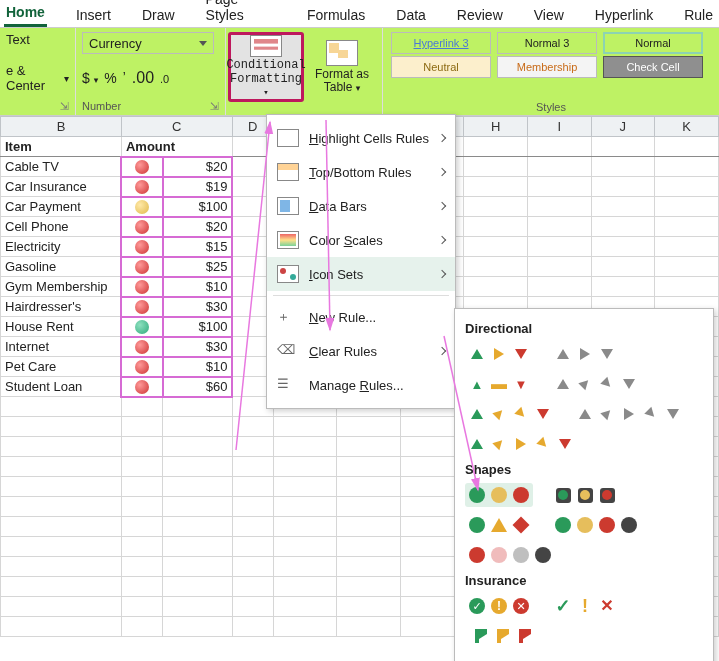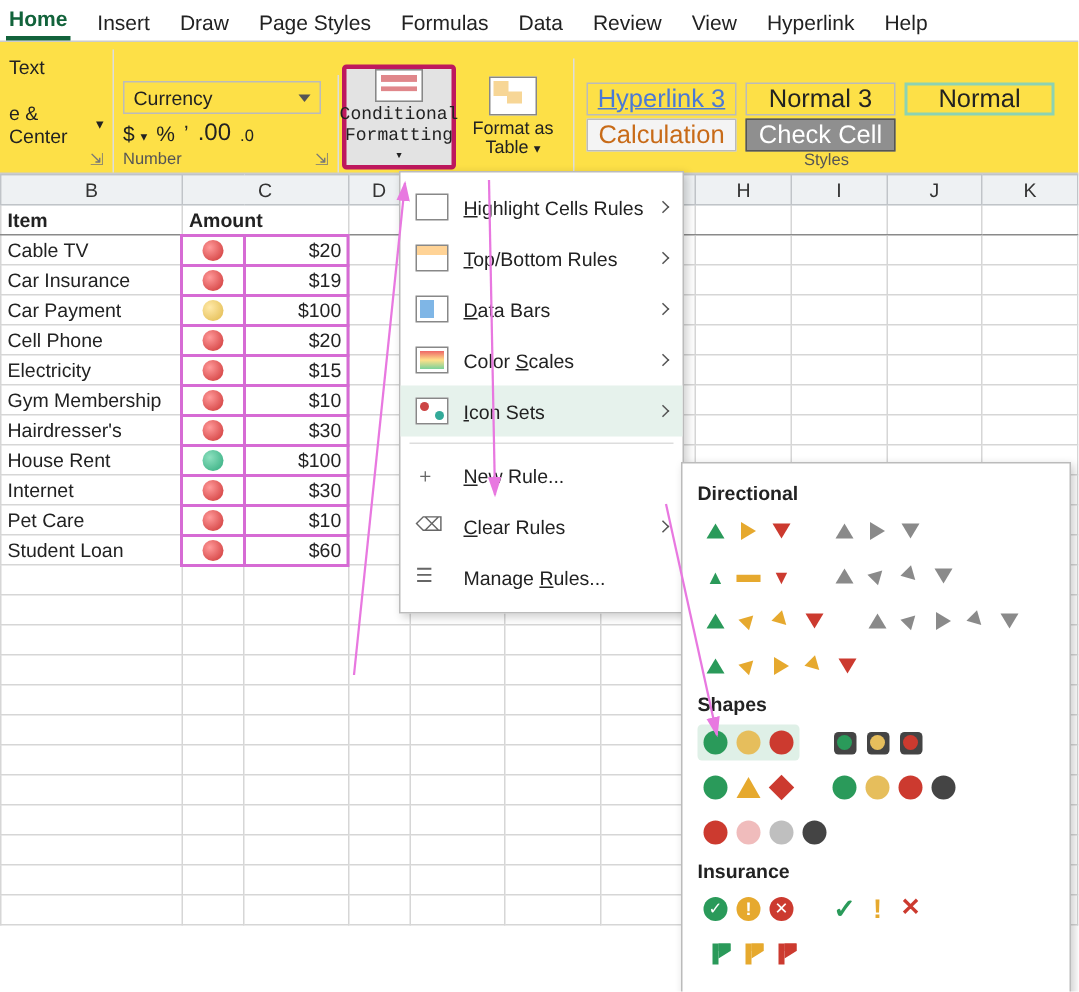--- a/index.html
+++ b/index.html
@@ -10,36 +10,35 @@
     background: #fff;
     color: #222;
     width: 719px;
     height: 661px;
     overflow: hidden;
     position: relative;
   }
   
   .tabs {
     display: flex;
-    gap: 16px;
+    gap: 27px;
     padding: 6px 4px 0 4px;
     border-bottom: 1px solid #ccc;
     height: 28px;
     align-items: flex-end;
   }
   .tab { padding: 2px 2px 4px 2px; cursor: pointer; font-size: 14px; }
   .tab.active { color: #12633b; border-bottom: 3px solid #12633b; font-weight: 600; }
   
   .ribbon {
     display: flex;
     border-bottom: 1px solid #ccc;
-    background: #fde047;
+    background: #bef264;
     height: 88px;
     position: relative;
-    align-items: flex-end;
   }
   .group {
     border-right: 1px solid #ddd;
     padding: 4px 6px 2px 6px;
     display: flex;
     flex-direction: column;
     justify-content: space-between;
     align-items: stretch;
   }
   .group-label {
@@ -87,21 +86,21 @@
      linear-gradient(#e0878b,#e0878b) 0 66%/100% 34% no-repeat;}
   .fat-icon {
     width:32px;height:26px;border:1px solid #888;background:#fff;position:relative;
   }
   .fat-icon:before { content:""; position:absolute;inset:2px;
      background:
        linear-gradient(#f7d696,#f7d696) 0 0/40% 50% no-repeat,
        linear-gradient(#f7d696,#f7d696) 60% 60%/40% 40% no-repeat;}
   .styles-group { flex:1; display:flex; flex-direction:column; padding:4px 8px 2px 8px; }
   .style-cells { display:grid; grid-template-columns: repeat(3, 100px); gap:2px 6px; }
-  .style-cell { height:22px; border:1px solid #bbb; display:flex;align-items:center;justify-content:center;font-size:17px;}
+  .style-cell { height:22px; border:1px solid #bbb; display:flex;align-items:center;justify-content:center;font-size:11px;}
   .sc-link { color:#4b79d6; text-decoration: underline;}
   .sc-normal { border:2px solid #8cd3b3;}
   .sc-neutral { background:#fcefcc; color:#8c6a12;}
   .sc-calc { background:#f4f4f4; color:#c86b18;}
   .sc-check { background:#8f8f8f; color:#fff; border:1px solid #555;}
   .alig-group { width:76px; }
   
   .sheet { position:relative; }
   table { border-collapse: collapse; table-layout:fixed;}
   col.b { width:122px; } col.d { width:42px;}
@@ -195,21 +194,21 @@
 <div class="tabs" id="tabs">
     <span class="tab active">Home</span>
     <span class="tab">Insert</span>
     <span class="tab">Draw</span>
     <span class="tab">Page Styles</span>
     <span class="tab">Formulas</span>
     <span class="tab">Data</span>
     <span class="tab">Review</span>
     <span class="tab">View</span>
     <span class="tab">Hyperlink</span>
-    <span class="tab">Help</span>
+    <span class="tab">Rule</span>
   </div>
 
 <div class="ribbon">
   <div class="group alig-group">
     <div>
       <div>Text</div>
       <div style="display:flex;align-items:center;gap:4px;margin-top:16px;">
         <span>e &amp; Center</span>
         <span style="font-size:10px;">▾</span>
       </div>
@@ -247,21 +246,22 @@
         <span><span>Format as Table</span> <span style="font-size:9px;">▾</span></span>
       </div>
     </div>
   </div>
 
   <div class="styles-group">
     <div class="style-cells" id="style-cells">
         <div class="style-cell sc-link">Hyperlink 3</div>
         <div class="style-cell ">Normal 3</div>
         <div class="style-cell sc-normal">Normal</div>
-        <div class="style-cell sc-calc">Calculation</div>
+        <div class="style-cell sc-neutral">Neutral</div>
+        <div class="style-cell sc-calc">Membership</div>
         <div class="style-cell sc-check">Check Cell</div>
       </div>
     <div class="group-label" style="margin-top:auto;">
         <span>Styles</span>
       </div>
   </div>
 </div>
 
 <div class="sheet">
 <table>
@@ -364,20 +364,33 @@
           <td></td>
           <td></td>
           <td></td>
           <td></td>
           <td></td>
           <td></td>
           <td></td>
           <td></td>
         </tr>
         <tr>
+          <td>Gasoline</td>
+          <td class="iconcell sel-border"><span class="ball b-red"></span></td>
+          <td class="num sel-border">$25</td>
+          <td></td>
+          <td></td>
+          <td></td>
+          <td></td>
+          <td></td>
+          <td></td>
+          <td></td>
+          <td></td>
+        </tr>
+        <tr>
           <td>Gym Membership</td>
           <td class="iconcell sel-border"><span class="ball b-red"></span></td>
           <td class="num sel-border">$10</td>
           <td></td>
           <td></td>
           <td></td>
           <td></td>
           <td></td>
           <td></td>
           <td></td>

